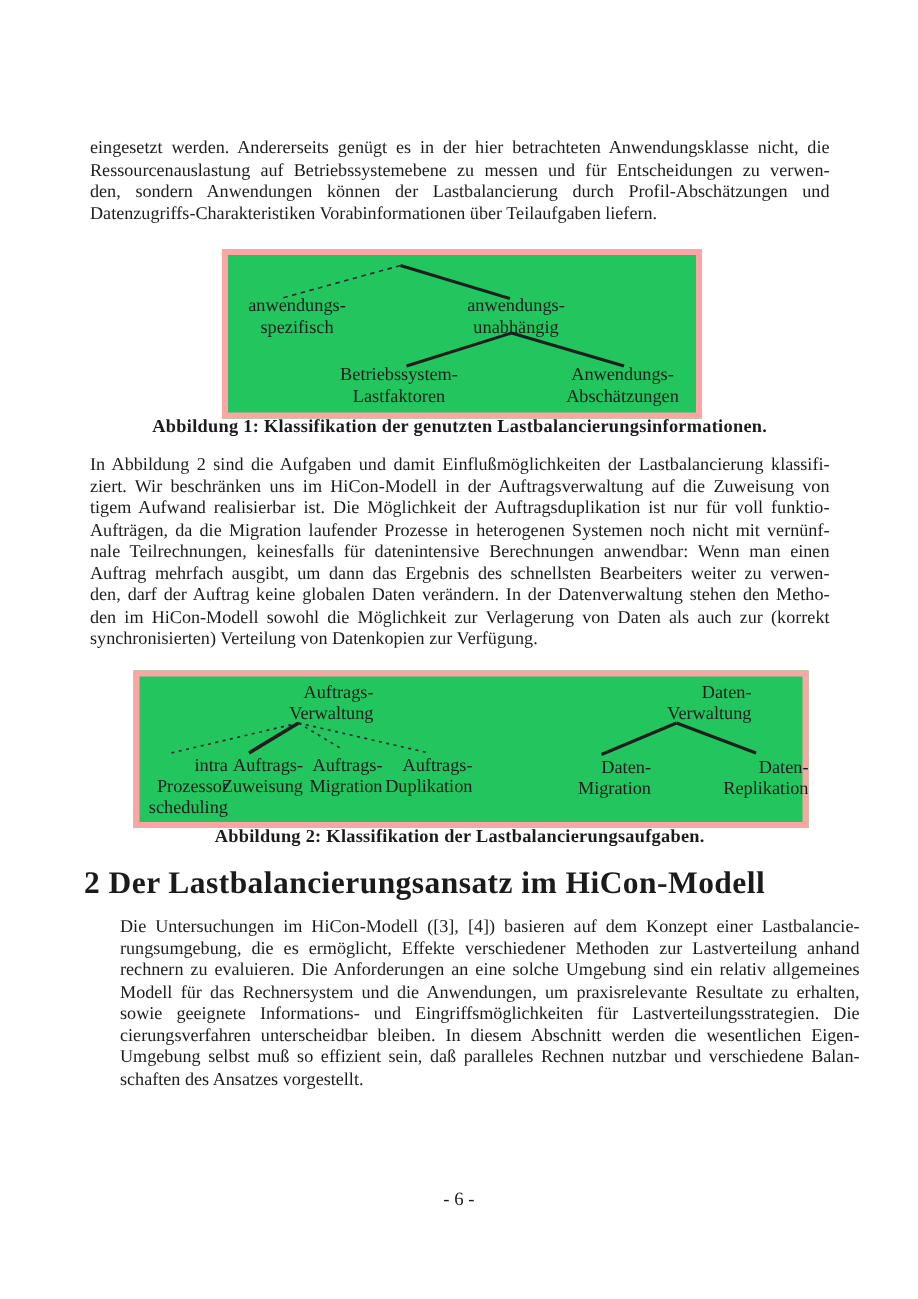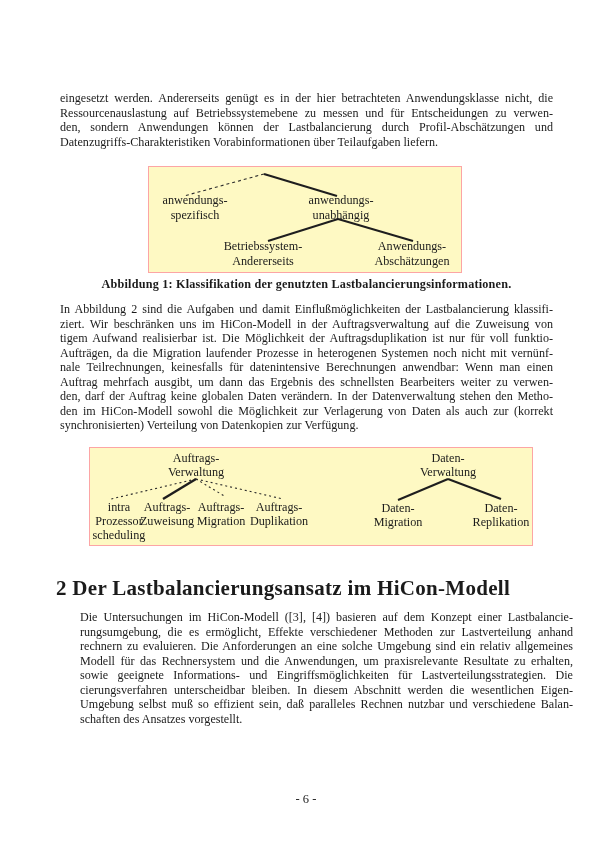--- a/index.html
+++ b/index.html
@@ -7,27 +7,27 @@
     position:relative; width:612px; height:866px; margin:0 auto;
     background:#ffffff; color:#1b1b1b;
     font-family:"Liberation Serif", serif;
     overflow:hidden;
     padding-left:18px;
   }
   .para { position:absolute; left:60px; width:493px; font-size:12.1px; line-height:14.55px; }
   .tline { text-align:justify; text-align-last:justify; }
   .tline-last { text-align-last:left; }
 
-  .figbox { position:absolute; border:1px solid #fca5a5; background:#fef9c3; }
+  .figbox { position:absolute; border:4px solid #fca5a5; background:#22c55e; }
   .figsvg { position:absolute; left:0; top:0; }
   .tree-label {
     position:absolute; text-align:center; white-space:pre-line;
     font-size:12.2px; line-height:15px;
   }
-  .fig2 .tree-label { line-height:14px; }
+  .fig2 .tree-label { line-height:14px;text-align:right; }
 
   .caption {
     position:absolute; left:60px; width:493px; text-align:center;
     font-weight:bold; font-size:12.2px; letter-spacing:0.2px;
   }
   .heading {
     position:absolute; left:56px; top:576px; margin:0;
     font-size:21px; font-weight:bold; letter-spacing:0.3px;
     font-family:"Liberation Serif", serif;
   }
@@ -53,21 +53,21 @@
       <line x1="115" y1="7" x2="35" y2="29" stroke="#2a2a2a" stroke-width="1.1" stroke-dasharray="3 3"></line>
       <line x1="115" y1="7" x2="188" y2="29" stroke="#1e1e1e" stroke-width="2"></line>
       <line x1="189" y1="52" x2="119" y2="74" stroke="#1e1e1e" stroke-width="2"></line>
       <line x1="189" y1="52" x2="264" y2="74" stroke="#1e1e1e" stroke-width="2"></line>
     </svg>
     <div class="tree-label" style="left:0px;   top:26px; width:92px;">anwendungs-
 spezifisch</div>
     <div class="tree-label" style="left:133px; top:26px; width:118px;">anwendungs-
 unabhängig</div>
     <div class="tree-label" style="left:54px;  top:72px; width:120px;">Betriebssystem-
-Andererseits</div>
+Lastfaktoren</div>
     <div class="tree-label" style="left:210px; top:72px; width:106px;">Anwendungs-
 Abschätzungen</div>
   </div>
 
   <div class="caption" style="top:277px;">Abbildung 1: Klassifikation der genutzten Lastbalancierungsinformationen.</div>
 
   <div class="para" style="top:302px;">
       <div class="tline">In Abbildung 2 sind die Aufgaben und damit Einflußmöglichkeiten der Lastbalancierung klassifi-</div>
       <div class="tline">ziert. Wir beschränken uns im HiCon-Modell in der Auftragsverwaltung auf die Zuweisung von</div>
       <div class="tline">tigem Aufwand realisierbar ist. Die Möglichkeit der Auftragsduplikation ist nur für voll funktio-</div>
@@ -100,20 +100,21 @@
     <div class="tree-label" style="left:156px; top:52px; width:66px;">Auftrags-
 Duplikation</div>
     <div class="tree-label" style="left:308px; top:3px;  width:100px;">Daten-
 Verwaltung</div>
     <div class="tree-label" style="left:275px; top:53px; width:66px;">Daten-
 Migration</div>
     <div class="tree-label" style="left:376px; top:53px; width:70px;">Daten-
 Replikation</div>
   </div>
 
+  <div class="caption" style="top:550px;">Abbildung 2: Klassifikation der Lastbalancierungsaufgaben.</div>
 
   <h2 class="heading">2 Der Lastbalancierungsansatz im HiCon-Modell</h2>
 
   <div class="para" style="top:610px;margin-left:20px;">
       <div class="tline">Die Untersuchungen im HiCon-Modell ([3], [4]) basieren auf dem Konzept einer Lastbalancie-</div>
       <div class="tline">rungsumgebung, die es ermöglicht, Effekte verschiedener Methoden zur Lastverteilung anhand</div>
       <div class="tline">rechnern zu evaluieren. Die Anforderungen an eine solche Umgebung sind ein relativ allgemeines</div>
       <div class="tline">Modell für das Rechnersystem und die Anwendungen, um praxisrelevante Resultate zu erhalten,</div>
       <div class="tline">sowie geeignete Informations- und Eingriffsmöglichkeiten für Lastverteilungsstrategien. Die</div>
       <div class="tline">cierungsverfahren unterscheidbar bleiben. In diesem Abschnitt werden die wesentlichen Eigen-</div>

